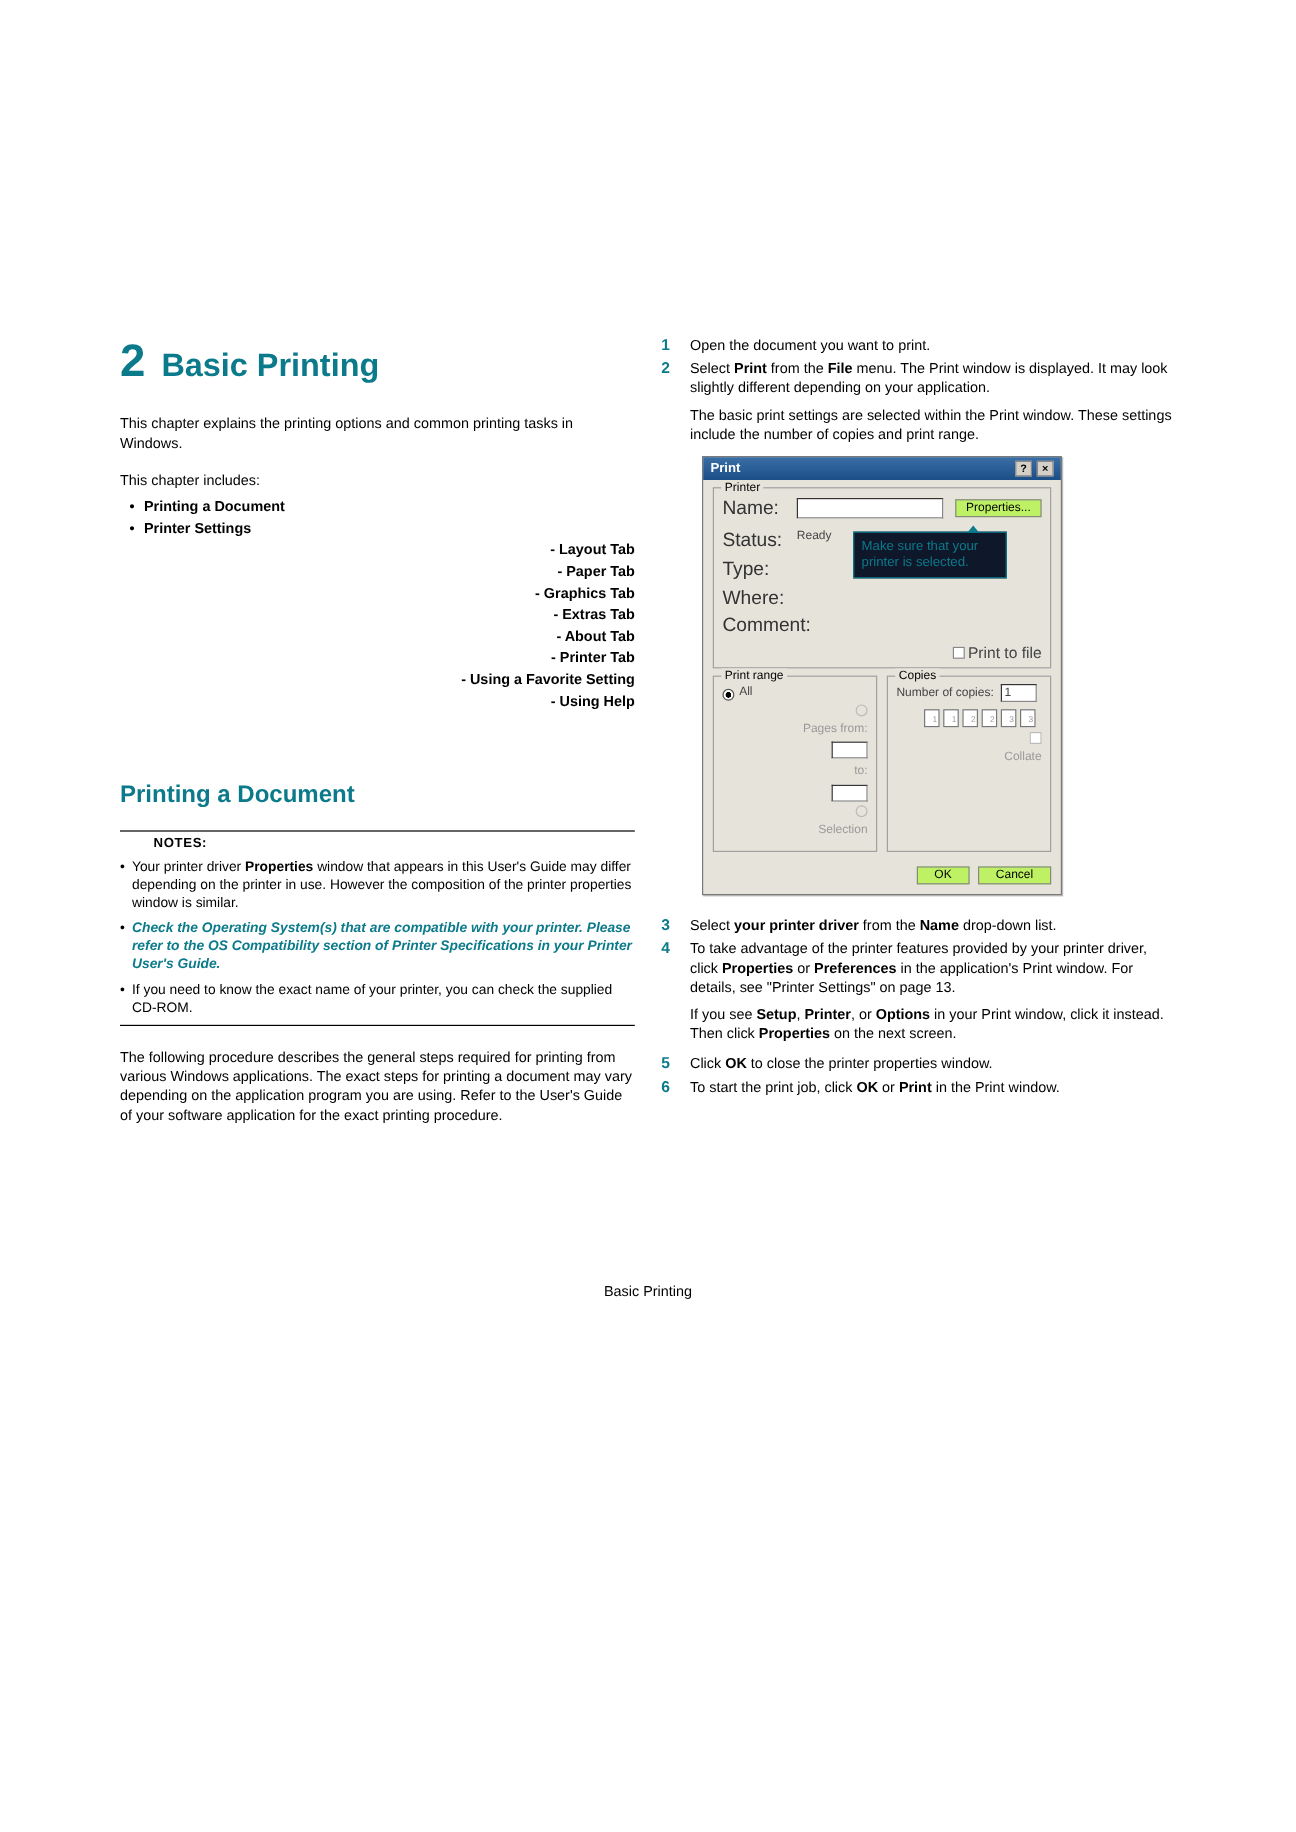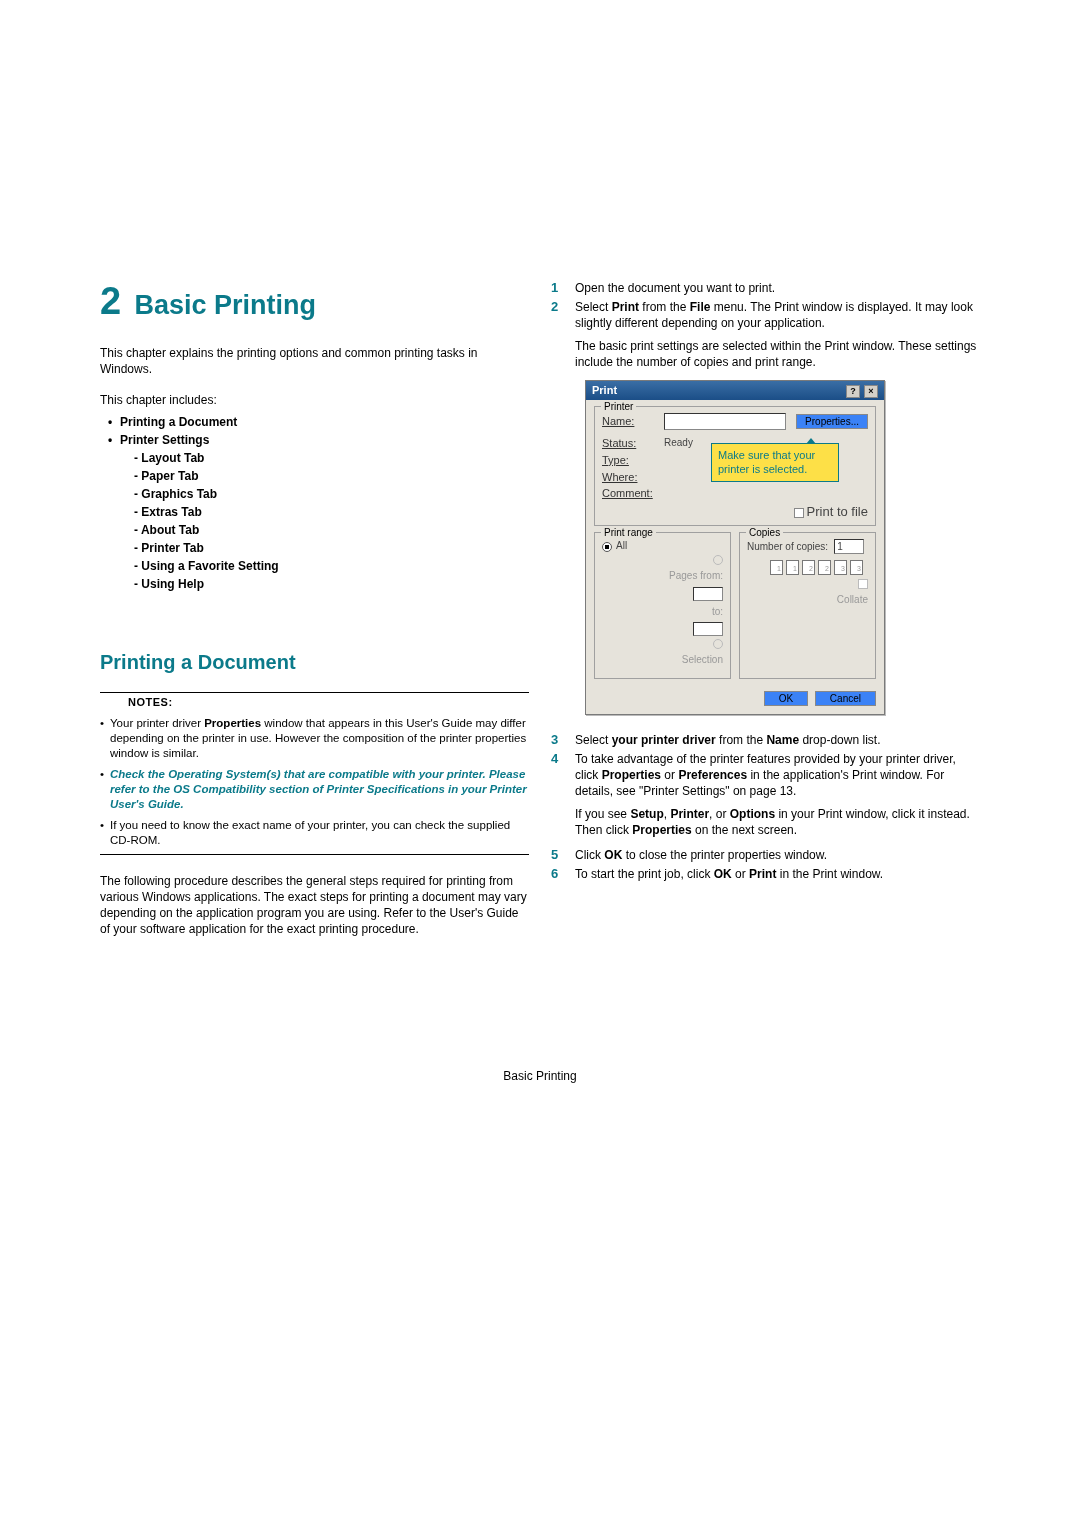--- a/index.html
+++ b/index.html
@@ -30,21 +30,21 @@
       font-size: 27px;
       display: inline;
     }
     .header-row { margin-bottom: 22px; }
     .intro-text { margin-bottom: 16px; line-height: 1.35; }
     .includes-text { margin-bottom: 8px; }
     .toc-list { list-style: none; margin-left: 8px; }
     .toc-list > li { font-weight: bold; margin-bottom: 4px; padding-left: 12px; position: relative; }
     .toc-list > li::before { content: "•"; position: absolute; left: 0; }
     .sub-list { list-style: none; margin-left: 14px; margin-top: 4px; }
-    .sub-list li { font-weight: bold; margin-bottom: 4px; }
+    .sub-list li { font-weight: bold; margin-bottom: 4px; text-align: right; }
     .section-heading {
       color: #0b7a8a;
       font-weight: bold;
       font-size: 20px;
       margin-top: 60px;
       margin-bottom: 18px;
     }
     .notes-rule-top { border-top: 1px solid #000; margin-bottom: 2px; }
     .notes-label { font-weight: bold; font-size: 11px; letter-spacing: 0.5px; padding-left: 28px; }
     .notes-list { list-style: none; margin-top: 7px; margin-bottom: 6px; }
@@ -88,30 +88,30 @@
       color: #000;
       text-align: center;
       line-height: 11px;
       font-size: 9px;
       margin-left: 1px;
     }
     .dlg-body { padding: 6px 8px 8px; position: relative; }
     .grp { border: 1px solid #a0a0a0; padding: 6px 7px 8px; margin-bottom: 6px; position: relative; }
     .grp-title { position: absolute; top: -7px; left: 6px; background: #e6e3db; padding: 0 3px; font-size: 10px; }
     .printer-row { display: flex; align-items: center; gap: 10px; margin-bottom: 6px; }
-    .lbl { color: #333; font-size: 11px; width: 52px; text-decoration: underline; }
+    .lbl { color: #333; font-size: 16px; width: 52px; }
     .combo { flex: 1; height: 17px; background: #fff; border: 1px inset #888; }
-    .btn { background: #3b82f6; border: 1px solid #888; padding: 1px 8px; font-size: 10px; }
+    .btn { background: #bef264; border: 1px solid #888; padding: 1px 8px; font-size: 10px; }
     .info-line { display: flex; gap: 10px; font-size: 10px; color: #444; margin-bottom: 2px; }
     .callout {
       position: absolute;
       left: 116px;
       top: 36px;
       width: 128px;
-      background: #fde047;
+      background: #0f172a;
       border: 1px solid #0b7a8a;
       color: #0b7a8a;
       font-size: 11px;
       padding: 5px 6px;
       line-height: 1.25;
       z-index: 5;
     }
     .callout::after {
       content: "";
       position: absolute;

